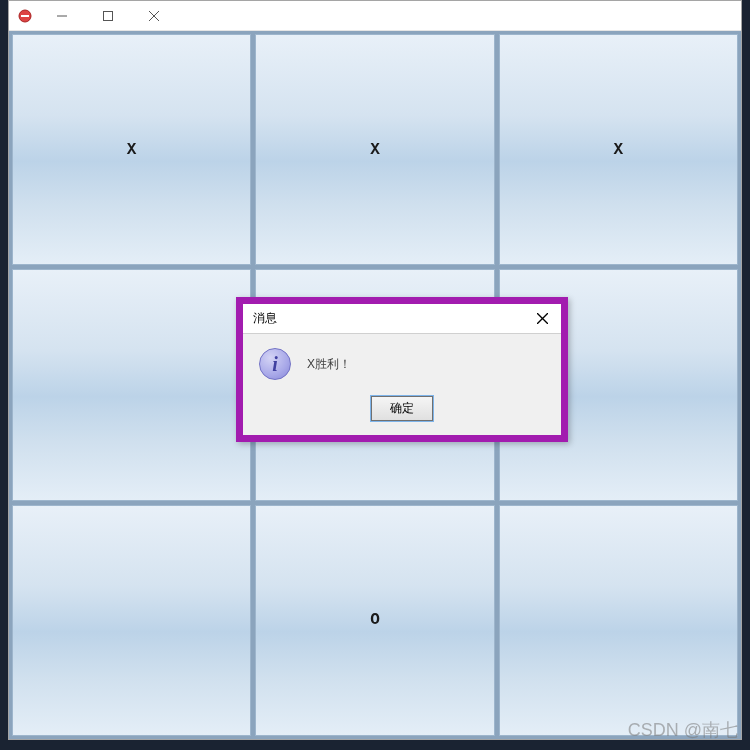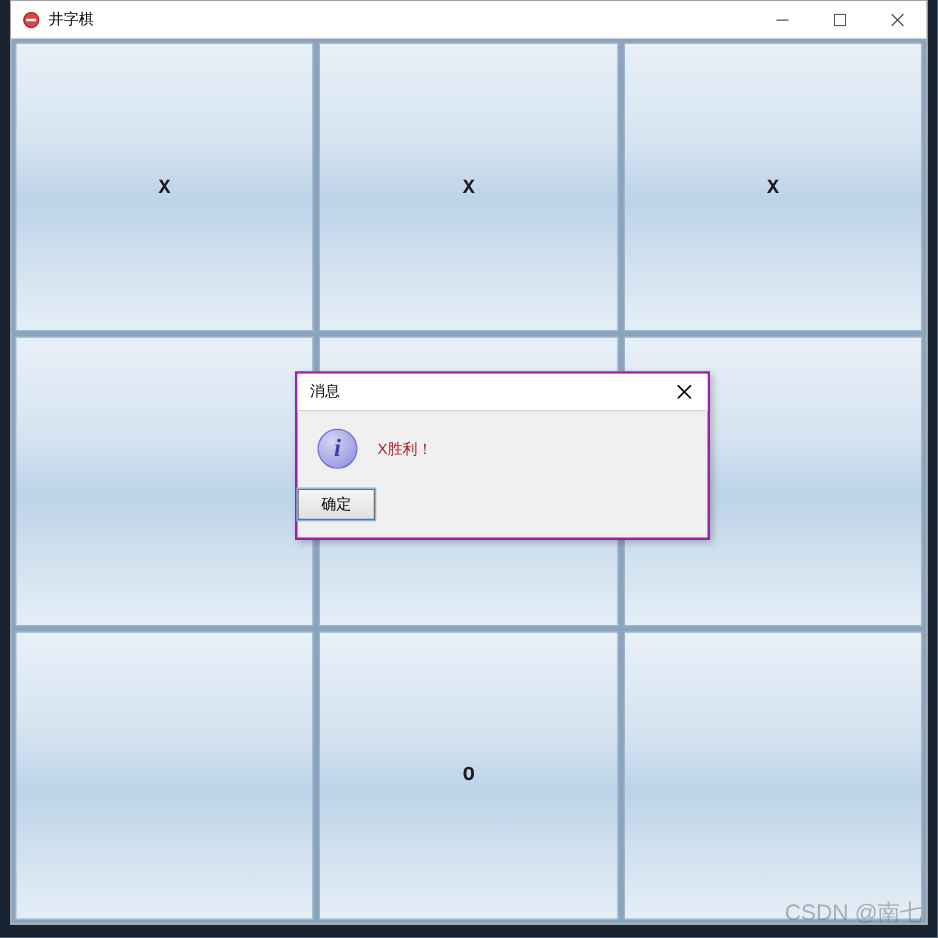--- a/index.html
+++ b/index.html
@@ -76,21 +76,21 @@
       font-weight: bold;
       color: #1a1a1a;
       font-family: "Courier New", monospace;
     }
     .dialog {
       position: absolute;
       left: 236px;
       top: 297px;
       width: 332px;
       background: #f0f0f0;
-      border: 2px solid #a21caf;
+      border: 7px solid #a21caf;
       box-shadow: 2px 2px 6px rgba(0,0,0,0.25);
     }
     .dialog-titlebar {
       height: 30px;
       background: #fff;
       display: flex;
       align-items: center;
       padding: 0 8px 0 10px;
       border-bottom: 1px solid #d0d0d0;
     }
@@ -124,25 +124,25 @@
       align-items: center;
       justify-content: center;
       color: #4040a0;
       font-size: 20px;
       font-weight: bold;
       font-family: Georgia, serif;
       font-style: italic;
     }
     .dialog-message {
       font-size: 12px;
-      color: #b91c1c;
+      color: #404040;
     }
     .dialog-footer {
       display: flex;
-      justify-content: flex-start;
+      justify-content: center;
       padding: 6px 0 14px 0;
     }
     .ok-button {
       min-width: 62px;
       padding: 3px 12px;
       background: linear-gradient(180deg, #f5f5f5, #e0e0e0);
       border: 1px solid #707070;
       outline: 1px solid #7eb4ea;
       outline-offset: 0;
       font-size: 12px;
@@ -162,21 +162,20 @@
 <body>
 
 <div class="window">
   <div class="titlebar">
     <span class="app-icon">
       <svg viewBox="0 0 16 16">
           <circle cx="8" cy="8" r="6" fill="#d44" stroke="#a22" stroke-width="1"></circle>
           <rect x="4" y="7" width="8" height="2" fill="#fff"></rect>
         </svg>
     </span>
-    <span class="app-title">井字棋</span>
     <div class="window-controls">
       <div class="win-btn">
         <svg viewBox="0 0 10 10">
             <line x1="0" y1="5" x2="10" y2="5" stroke="#555" stroke-width="1"></line>
           </svg>
       </div>
       <div class="win-btn">
         <svg viewBox="0 0 10 10">
             <rect x="0.5" y="0.5" width="9" height="9" fill="none" stroke="#555" stroke-width="1"></rect>
           </svg>

